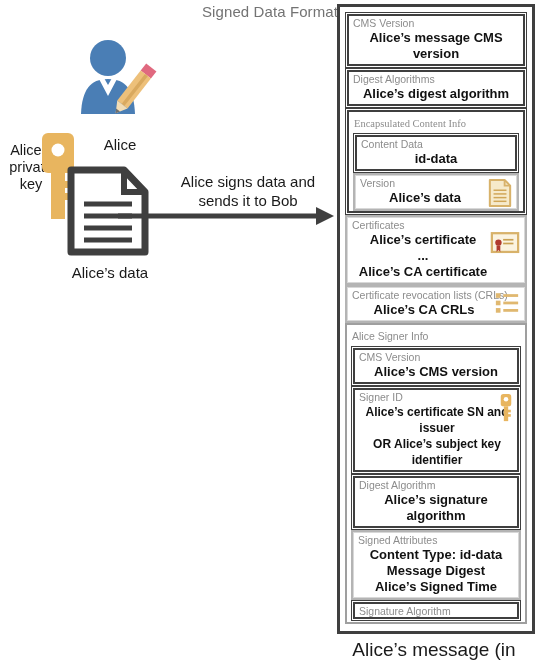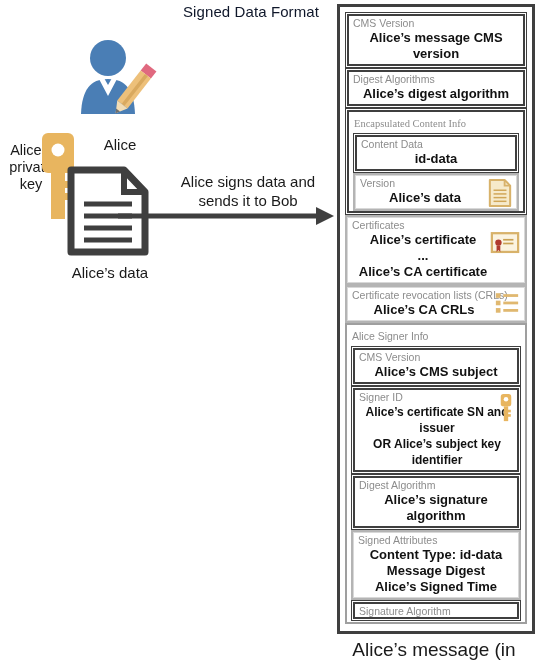--- a/index.html
+++ b/index.html
@@ -8,22 +8,22 @@
     background:#ffffff;
     font-family:"Liberation Sans", sans-serif;
     color:#1a1a1a;
     overflow:hidden;
     position:relative;
   }
   .canvas{position:relative;width:540px;height:665px;}
 
   
   .diagram-title{
-    position:absolute;left:156px;top:3px;width:190px;
-    text-align:center;font-size:15px;color:#0f172a;letter-spacing:.1px;
+    position:absolute;left:175px;top:3px;width:190px;
+    text-align:center;font-size:15px;color:#737373;letter-spacing:.1px;
   }
   .person{position:absolute;left:68px;top:38px;width:90px;height:82px;}
   .alice-label{position:absolute;left:85px;top:136px;width:70px;text-align:center;font-size:15px;}
 
   .key-label{position:absolute;left:0px;top:142px;width:62px;text-align:center;font-size:14.5px;line-height:17px;}
   .key-icon{position:absolute;left:40px;top:131px;width:36px;height:90px;}
 
   .doc-icon{position:absolute;left:66px;top:166px;width:84px;height:90px;}
   .doc-label{position:absolute;left:50px;top:264px;width:120px;text-align:center;font-size:15px;}
 
@@ -191,21 +191,21 @@
       </div>
       <div class="f-label">Certificate revocation lists (CRLs)</div>
       <div class="f-val" style="padding-right:28px;">Alice’s CA CRLs</div>
     </div>
 
     <div class="fb grp lite" style="padding:3px 4px 1px 4px;">
       <div class="f-label" style="padding-left:1px;">Alice Signer Info</div>
 
       <div class="fb dark" style="margin-top:3px;">
         <div class="f-label">CMS Version</div>
-        <div class="f-val">Alice’s CMS subject</div>
+        <div class="f-val">Alice’s CMS version</div>
       </div>
 
       <div class="fb dark">
         <div class="icon-slot" style="top:3px;">
           <svg viewBox="0 0 16 34" width="14" height="32">
             <rect x="2" y="1" width="12" height="14" rx="3" fill="#e8b55f"></rect>
             <circle cx="8" cy="7" r="2.6" fill="#ffffff"></circle>
             <rect x="5.5" y="15" width="5" height="17" fill="#e8b55f"></rect>
             <rect x="10" y="19" width="3.5" height="3" fill="#e8b55f"></rect>
             <rect x="10" y="24" width="3.5" height="3" fill="#e8b55f"></rect>

